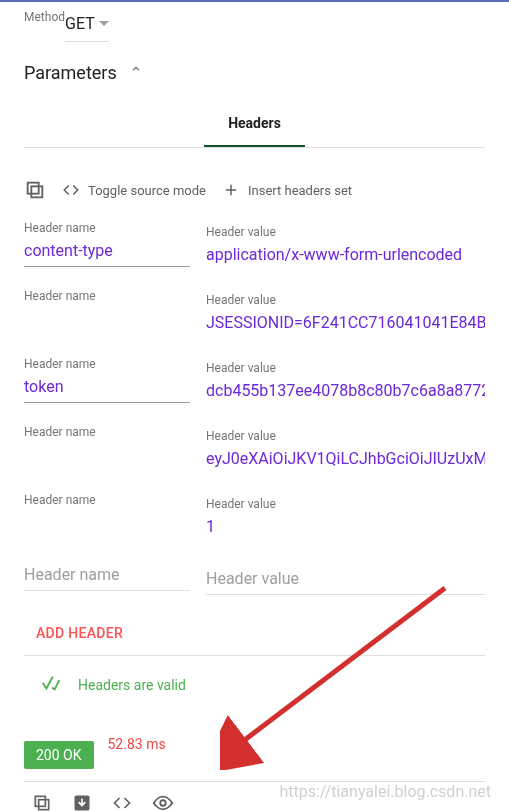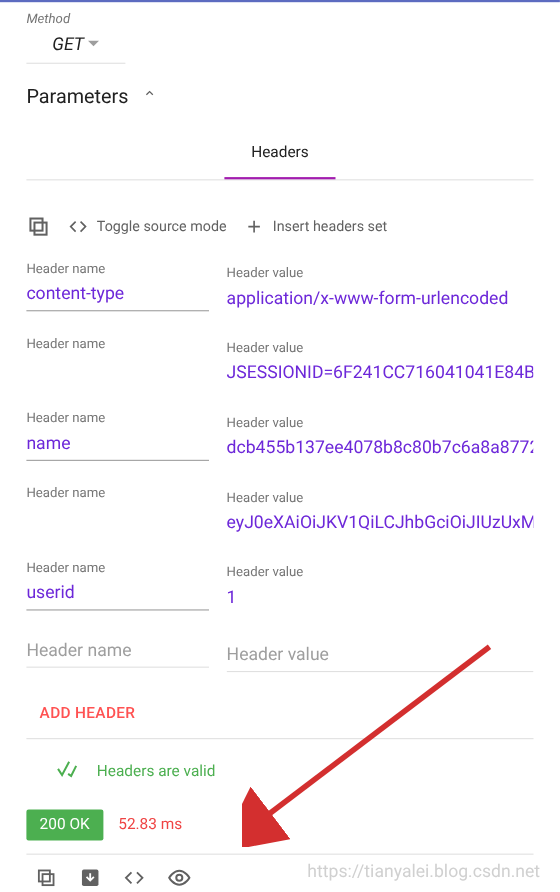--- a/index.html
+++ b/index.html
@@ -7,21 +7,21 @@
       font-family: -apple-system, BlinkMacSystemFont, "Segoe UI", Roboto, Arial, sans-serif;
       width: 509px;
       height: 811px;
       background: #fff;
       color: #212121;
       font-size: 14px;
       overflow: hidden;
       position: relative;
     }
     .row { display: flex; padding: 8px 24px 0; gap: 16px; }
-    .field { display: flex; flex-direction: column; position: relative; font-style: italic; }
+    .field { display: flex; flex-direction: row; position: relative; }
     .field.method { width: 90px; }
     .field.url { flex: 1; }
     .label {
       font-size: 12px;
       color: #757575;
       margin-bottom: 2px;
     }
     .value {
       font-size: 16px;
       color: #212121;
@@ -41,22 +41,22 @@
       display: flex; align-items: flex-start; gap: 12px;
       padding: 20px 24px 10px;
       font-size: 18px;
     }
     .chevron-up svg { display: block; }
     .tabs {
       display: flex; justify-content: center; border-bottom: 1px solid #e0e0e0;
       margin: 8px 24px 0;
     }
     .tab {
-      padding: 14px 24px; font-size: 14px; font-weight: 400;
-      border-bottom: 2px solid #a21caf; color: #212121;
+      padding: 14px 24px; font-size: 14px; font-weight: 700;
+      border-bottom: 2px solid #14532d; color: #212121;
     }
     .toolbar {
       display: flex; align-items: center; gap: 16px;
       padding: 14px 24px;
     }
     .tool-btn { display: flex; align-items: center; gap: 8px; cursor: pointer; color: #616161; font-size: 13px; margin-top: 17px; }
     .tool-btn svg { display: block; }
     .header-row {
       display: flex; padding: 6px 24px 8px; gap: 16px;
     }
@@ -74,29 +74,29 @@
       font-size: 16px; color: #9e9e9e; padding: 4px 0 6px;
       border-bottom: 1px solid #e0e0e0;
     }
     .add-header {
       color: #ff5252; font-weight: 500; font-size: 14px;
       padding: 18px 36px 14px; letter-spacing: 0.3px;
     }
     .divider { height: 1px; background: #e0e0e0; margin: 0 24px; }
     .valid-row {
       display: flex; align-items: center; gap: 16px;
-      padding: 16px 50px; color: #4caf50; font-size: 14px;
+      padding: 16px 40px; color: #4caf50; font-size: 14px;
     }
     .status-row {
       display: flex; align-items: center; gap: 14px;
       padding: 6px 24px 12px;
     }
     .status-badge {
       background: #4caf50; color: #fff; padding: 6px 12px;
-      border-radius: 2px; font-size: 14px;
+      border-radius: 2px; font-size: 14px; margin-top: 22px;
     }
     .time { color: #ef4444; font-size: 14px; }
     .response-toolbar {
       display: flex; align-items: center; gap: 20px;
       padding: 10px 32px 12px;
     }
     .response-toolbar svg { display: block; }
     .response-body {
       font-family: "Courier New", monospace;
       font-size: 13px;
@@ -185,40 +185,39 @@
       <span class="hf-label">Header name</span>
     </div>
     <div class="header-field value">
       <span class="hf-label">Header value</span>
       <span class="hf-input">JSESSIONID=6F241CC716041041E84B0520</span>
     </div>
     </div>
     <div class="header-row">
     <div class="header-field name">
       <span class="hf-label">Header name</span>
-      <span class="hf-input">name</span>
+      <span class="hf-input">token</span>
     </div>
     <div class="header-field value">
       <span class="hf-label">Header value</span>
       <span class="hf-input">dcb455b137ee4078b8c80b7c6a8a8772</span>
     </div>
     </div>
     <div class="header-row">
     <div class="header-field name">
       <span class="hf-label">Header name</span>
     </div>
     <div class="header-field value">
       <span class="hf-label">Header value</span>
       <span class="hf-input">eyJ0eXAiOiJKV1QiLCJhbGciOiJIUzUxMiJ9.</span>
     </div>
     </div>
     <div class="header-row">
     <div class="header-field name">
       <span class="hf-label">Header name</span>
-      <span class="hf-input">userid</span>
     </div>
     <div class="header-field value">
       <span class="hf-label">Header value</span>
       <span class="hf-input">1</span>
     </div>
     </div>
   </div>
 
 <div class="header-row empty-row">
   <div class="header-field name">

